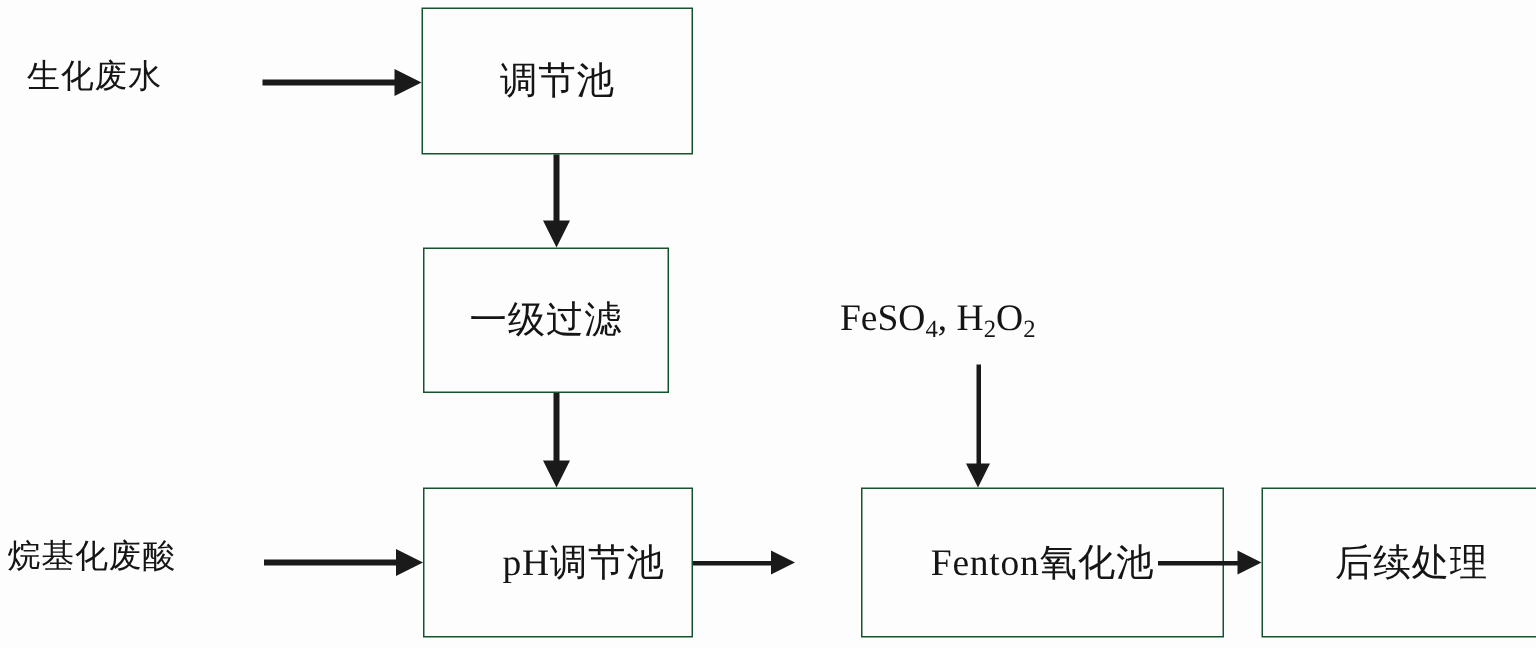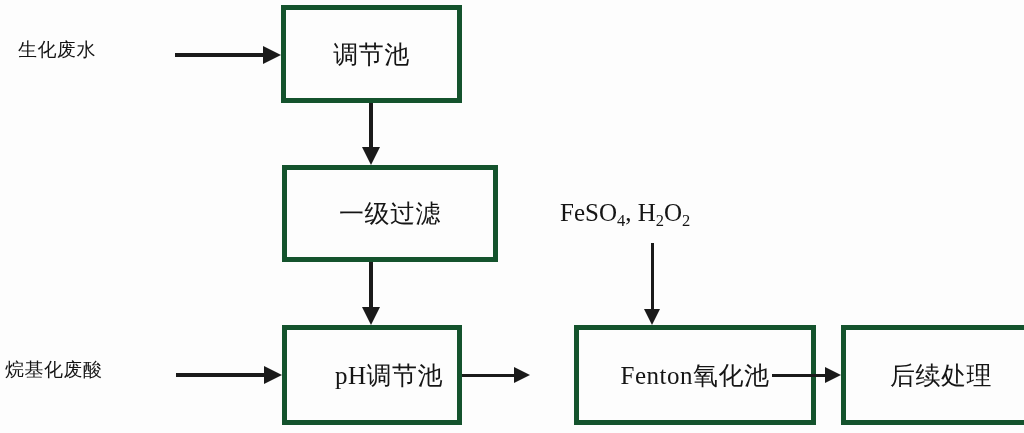--- a/index.html
+++ b/index.html
@@ -13,39 +13,39 @@
     height: 433px;
     background: #fdfdfd;
     overflow: hidden;
     font-family: "Liberation Serif", "DejaVu Serif", serif;
   }
 
   
   .node {
     position: absolute;
     box-sizing: border-box;
-    border: 5px solid #14532d;
+    border: 1px solid #14532d;
     background: #fdfdfd;
     display: flex;
     align-items: center;
     justify-content: center;
     text-align: center;
   }
   .node .node-label {
     font-size: 25px;
     line-height: 1;
     color: #151515;
     letter-spacing: 0.5px;
     white-space: nowrap;
   }
 
   
   .flow-label {
     position: absolute;
-    font-size: 19px;
+    font-size: 22px;
     line-height: 1;
     color: #151515;
     white-space: nowrap;
     letter-spacing: 0.5px;
   }
   .reagent-label {
     position: absolute;
     font-size: 25px;
     line-height: 1;
     color: #151515;
@@ -117,21 +117,21 @@
 </style>
 </head>
 <body>
 
 <div id="canvas">
 
   <div class="node" id="node-0" style="left: 281px; top: 5px; width: 181px; height: 98px;">
     <span class="node-label">调节池</span>
   </div>
 
-  <div class="node" id="node-1" style="left: 282px; top: 165px; width: 216px; height: 97px;">
+  <div class="node" id="node-1" style="left: 282px; top: 165px; width: 164px; height: 97px;">
     <span class="node-label">一级过滤</span>
   </div>
 
   <div class="node" id="node-2" style="left: 282px; top: 325px; width: 180px; height: 100px; padding-left: 34px;">
     <span class="node-label">pH调节池</span>
   </div>
 
   <div class="node" id="node-3" style="left: 530px; top: 325px; width: 242px; height: 100px; margin-left: 44px;">
     <span class="node-label">Fenton氧化池</span>
   </div>

